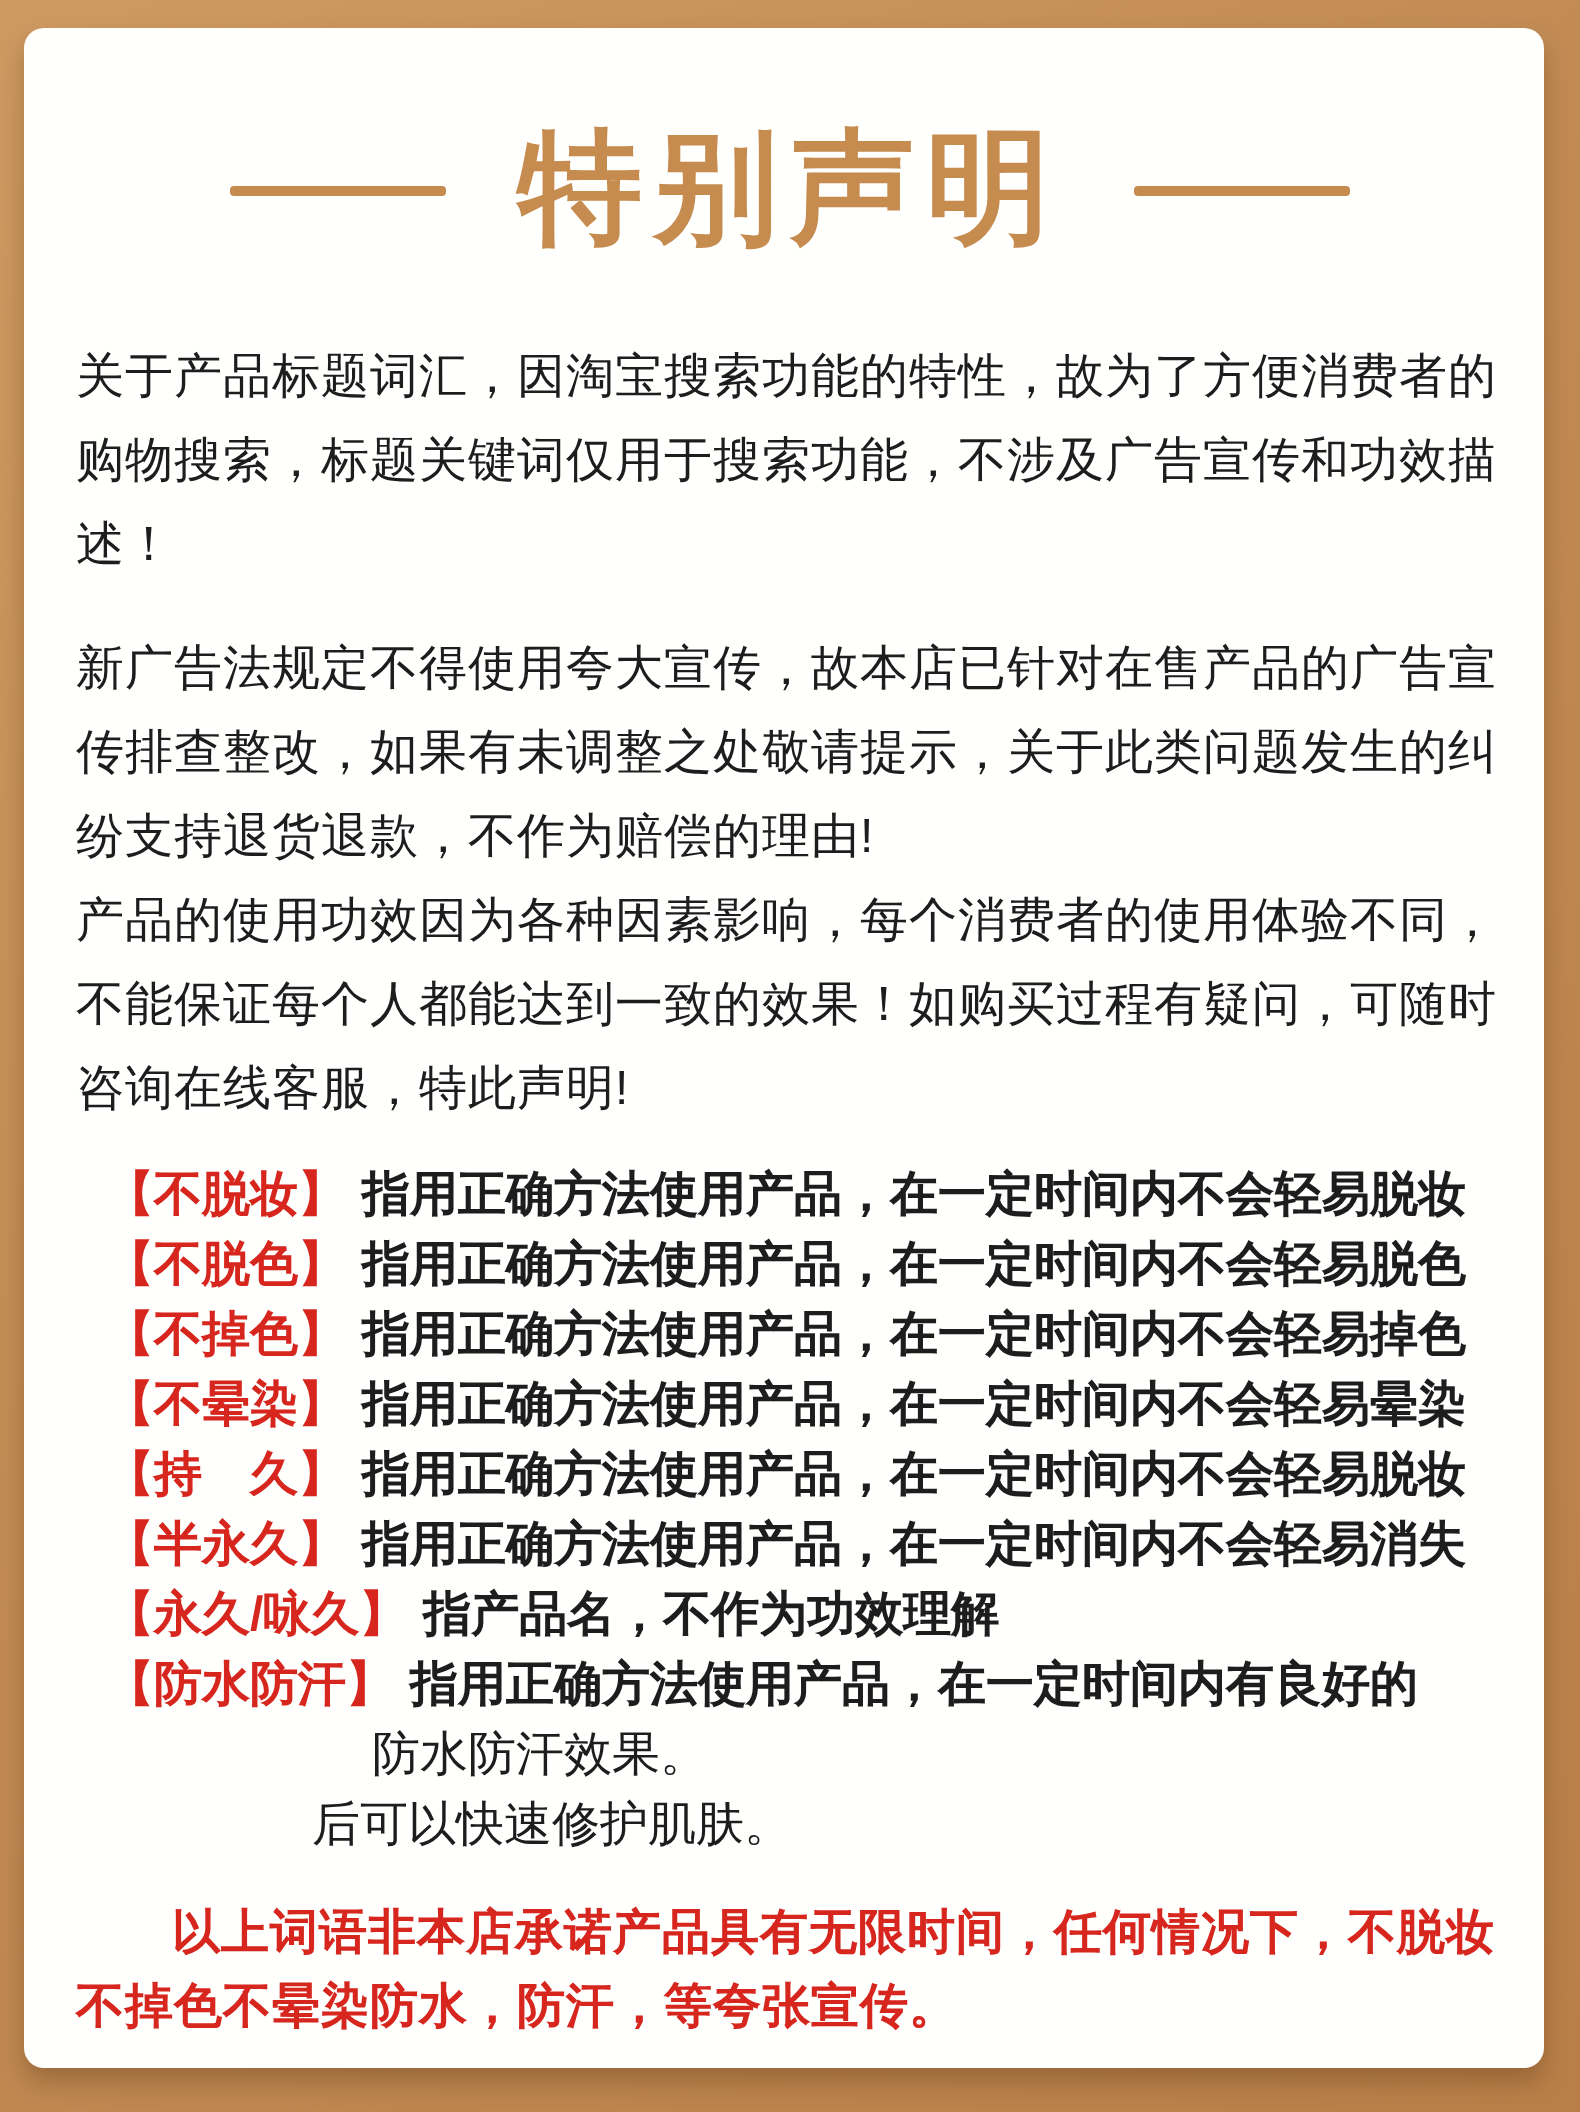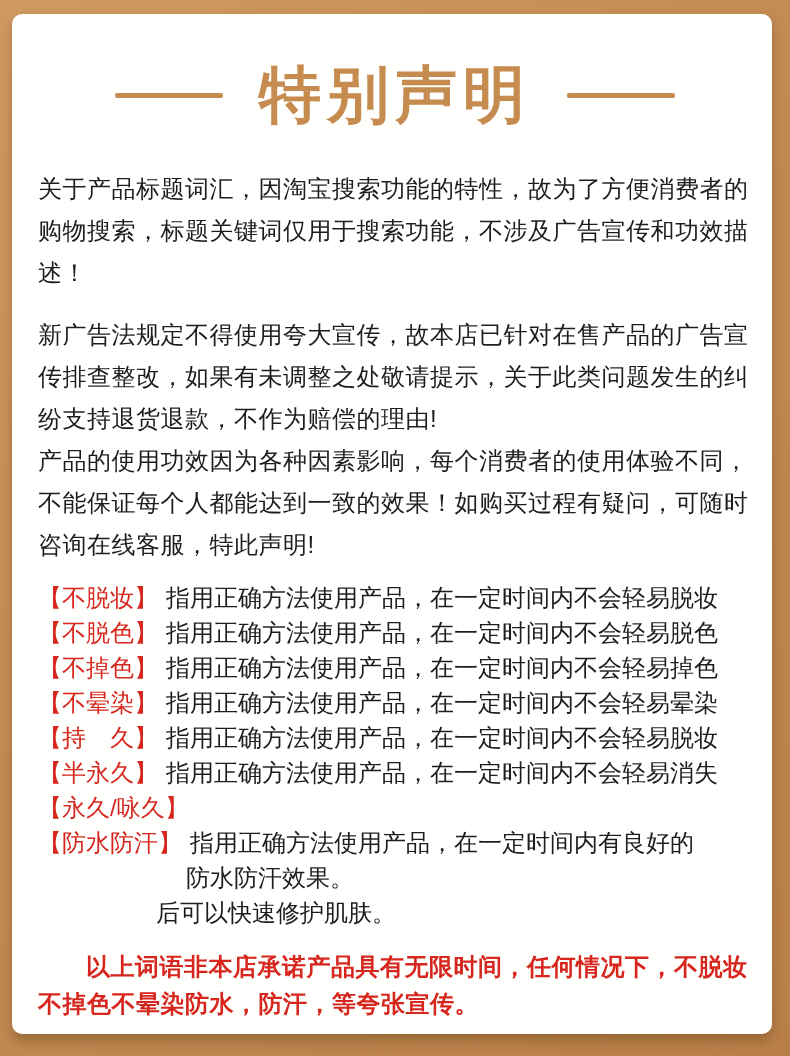--- a/index.html
+++ b/index.html
@@ -50,21 +50,22 @@
   .para.p1 { margin-top: 30px; }
   .para.p2 { margin-top: 20px; }
   .para.p3 { margin-top: 0; }
   .terms { margin-top: 14px; }
   .term-row {
     display: flex;
     align-items: baseline;
     font-size: 24px;
     line-height: 35px;
     color: #1d1d1d;
-    font-weight: 400;
+    font-weight: 700;
+    margin-left: 15px;
   }
   .term-label {
     color: #d6261d;
     flex-shrink: 0;
     margin-right: 8px;
     white-space: nowrap;
   }
   .term-label.small { font-size: 22px; }
   .cont-line {
     font-size: 24px;
@@ -119,20 +120,21 @@
     <div class="term-row">
       <span class="term-label">【持　久】</span>
       <span class="term-text">指用正确方法使用产品，在一定时间内不会轻易脱妆</span>
     </div>
     <div class="term-row">
       <span class="term-label">【半永久】</span>
       <span class="term-text">指用正确方法使用产品，在一定时间内不会轻易消失</span>
     </div>
     <div class="term-row">
       <span class="term-label">【永久/咏久】</span>
+      <span class="term-text">指产品名，不作为功效理解</span>
     </div>
     <div class="term-row">
       <span class="term-label">【防水防汗】</span>
       <span class="term-text">指用正确方法使用产品，在一定时间内有良好的</span>
     </div>
     <div class="cont-line cont-a">防水防汗效果。</div>
     <div class="cont-line cont-b">后可以快速修护肌肤。</div>
   </div>
 
   <div class="footer">

